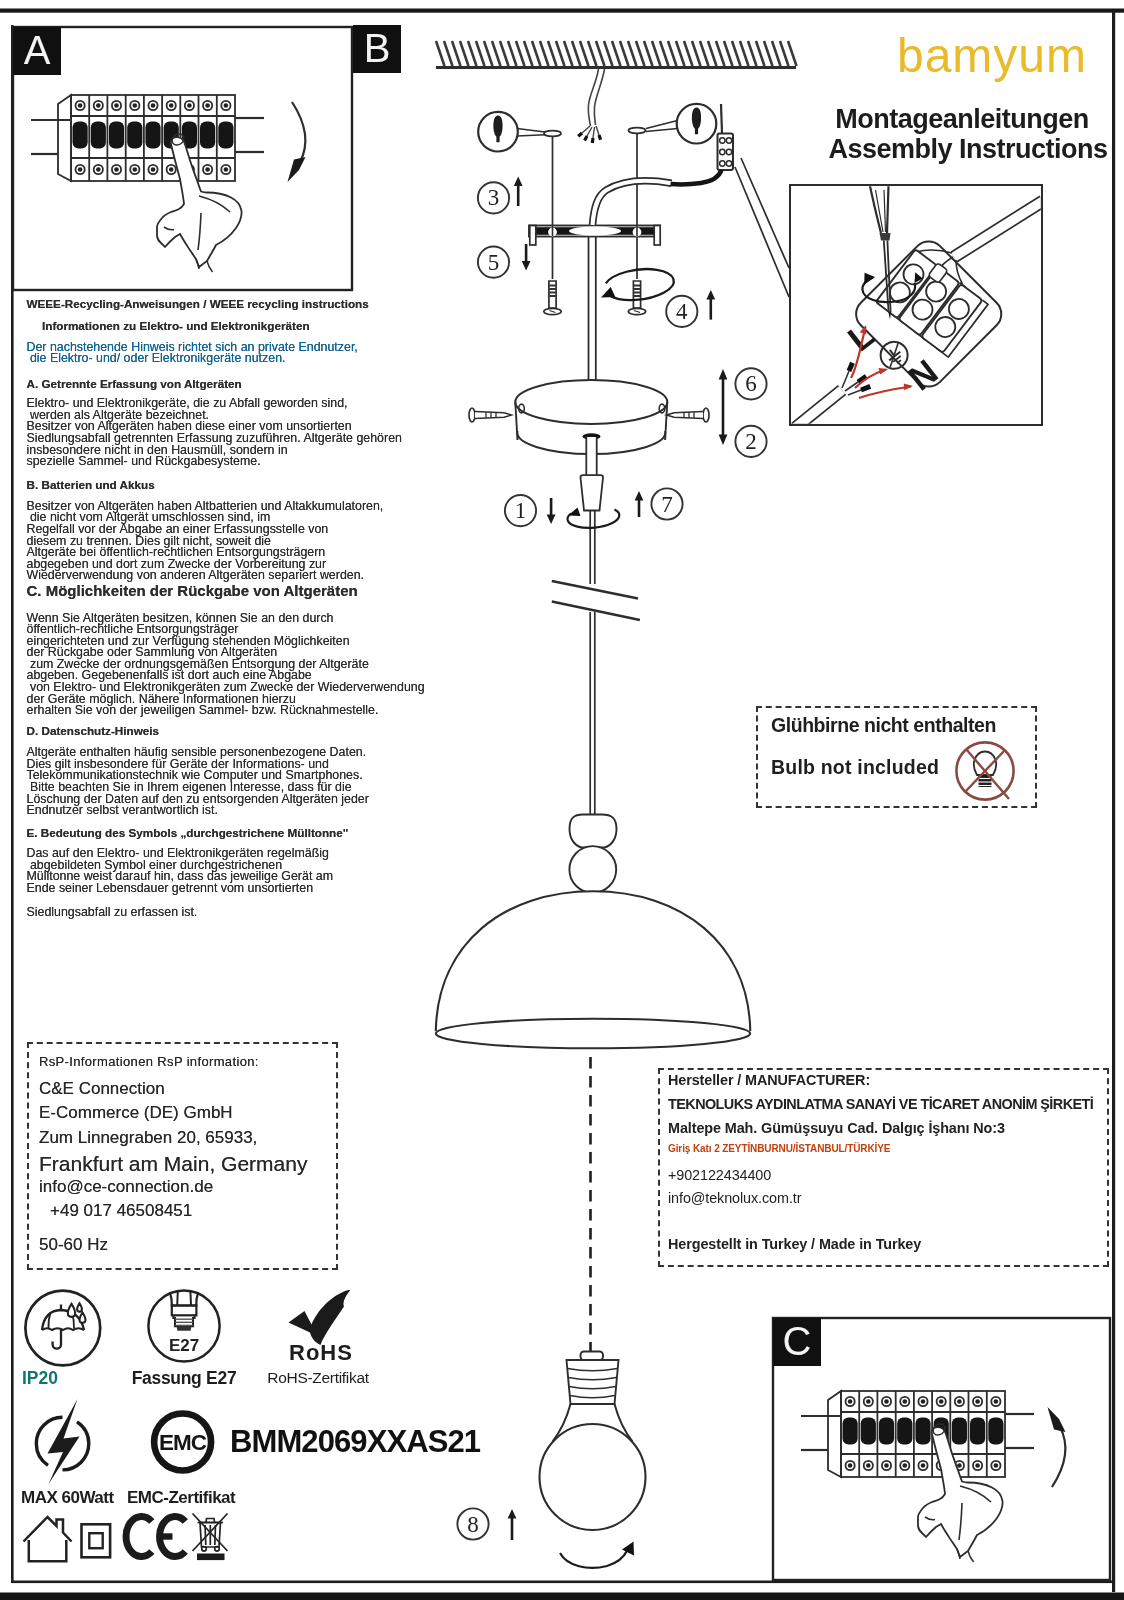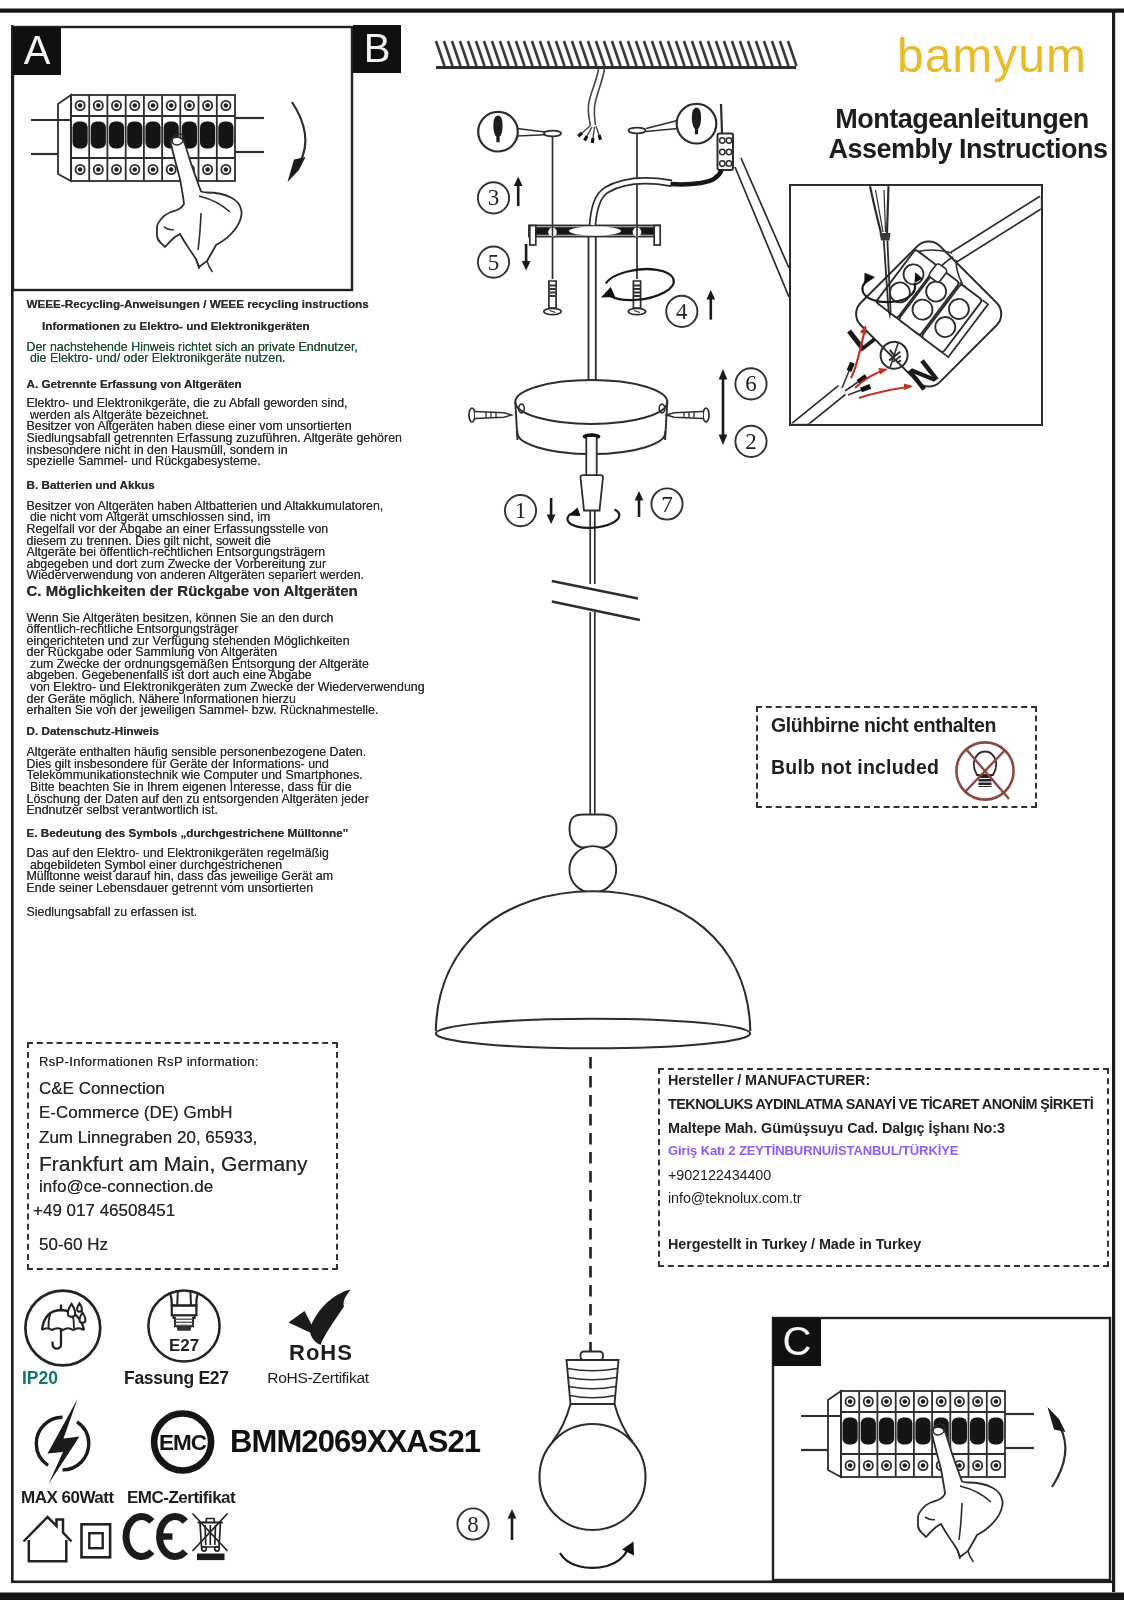--- a/index.html
+++ b/index.html
@@ -375,21 +375,21 @@
       <line x1="192.5" y1="1513.5" x2="227.5" y2="1551"></line>
       <line x1="227.5" y1="1513.5" x2="192.5" y2="1551"></line>
     </g>
     <rect x="197" y="1553.5" width="27.5" height="6.6" fill="#1b1b1b"></rect>
 </svg>
 <div style="position:absolute;left:811px;top:28px;width:276px;text-align:right;font-size:48px;font-weight:normal;color:#e9ba29;letter-spacing:1px;font-family:'Liberation Sans',sans-serif">bamyum</div>
 <div style="position:absolute;left:812px;top:104px;width:300px;text-align:center;font-size:27px;font-weight:bold;color:#1d1d1d;letter-spacing:-0.5px">Montageanleitungen</div>
 <div style="position:absolute;left:810px;top:134px;width:316px;text-align:center;font-size:27px;font-weight:bold;color:#1d1d1d;letter-spacing:-0.5px">Assembly Instructions</div>
 <div style="position:absolute;left:26.5px;top:298.3px;font-size:11.7px;line-height:11.6px;font-weight:bold;color:#2c2c2c;white-space:nowrap;letter-spacing:0px;text-shadow:0 0 0.5px rgba(45,45,45,0.85)">WEEE-Recycling-Anweisungen / WEEE recycling instructions</div>
 <div style="position:absolute;left:42px;top:319.9px;font-size:11.7px;line-height:11.6px;font-weight:bold;color:#2c2c2c;white-space:nowrap;letter-spacing:0px;text-shadow:0 0 0.5px rgba(45,45,45,0.85)">Informationen zu Elektro- und Elektronikgeräten</div>
-<div style="position:absolute;left:26.5px;top:341.9px;font-size:12.4px;line-height:11.6px;font-weight:normal;color:#14532d;white-space:nowrap;letter-spacing:0px;text-shadow:0 0 0.5px rgba(45,45,45,0.85)">Der nachstehende Hinweis richtet sich an private Endnutzer,<br>&nbsp;die Elektro- und/ oder Elektronikgeräte nutzen.</div>
+<div style="position:absolute;left:26.5px;top:341.9px;font-size:12.4px;line-height:11.6px;font-weight:normal;color:#0369a1;white-space:nowrap;letter-spacing:0px;text-shadow:0 0 0.5px rgba(45,45,45,0.85)">Der nachstehende Hinweis richtet sich an private Endnutzer,<br>&nbsp;die Elektro- und/ oder Elektronikgeräte nutzen.</div>
 <div style="position:absolute;left:26.5px;top:377.7px;font-size:11.7px;line-height:11.6px;font-weight:bold;color:#2c2c2c;white-space:nowrap;letter-spacing:0px;text-shadow:0 0 0.5px rgba(45,45,45,0.85)">A. Getrennte Erfassung von Altgeräten</div>
 <div style="position:absolute;left:26.5px;top:398.3px;font-size:12.4px;line-height:11.6px;font-weight:normal;color:#2c2c2c;white-space:nowrap;letter-spacing:0px;text-shadow:0 0 0.5px rgba(45,45,45,0.85)">Elektro- und Elektronikgeräte, die zu Abfall geworden sind,<br>&nbsp;werden als Altgeräte bezeichnet.<br>Besitzer von Altgeräten haben diese einer vom unsortierten<br>Siedlungsabfall getrennten Erfassung zuzuführen. Altgeräte gehören<br>insbesondere nicht in den Hausmüll, sondern in<br>spezielle Sammel- und Rückgabesysteme.</div>
 <div style="position:absolute;left:26.5px;top:478.8px;font-size:11.7px;line-height:11.6px;font-weight:bold;color:#2c2c2c;white-space:nowrap;letter-spacing:0px;text-shadow:0 0 0.5px rgba(45,45,45,0.85)">B. Batterien und Akkus</div>
 <div style="position:absolute;left:26.5px;top:500.8px;font-size:12.4px;line-height:11.6px;font-weight:normal;color:#2c2c2c;white-space:nowrap;letter-spacing:0px;text-shadow:0 0 0.5px rgba(45,45,45,0.85)">Besitzer von Altgeräten haben Altbatterien und Altakkumulatoren,<br>&nbsp;die nicht vom Altgerät umschlossen sind, im<br>Regelfall vor der Abgabe an einer Erfassungsstelle von<br>diesem zu trennen. Dies gilt nicht, soweit die<br>Altgeräte bei öffentlich-rechtlichen Entsorgungsträgern<br>abgegeben und dort zum Zwecke der Vorbereitung zur<br>Wiederverwendung von anderen Altgeräten separiert werden.</div>
 <div style="position:absolute;left:26.5px;top:585px;font-size:15px;line-height:11.6px;font-weight:bold;color:#2c2c2c;white-space:nowrap;letter-spacing:0px;text-shadow:0 0 0.5px rgba(45,45,45,0.85)">C. Möglichkeiten der Rückgabe von Altgeräten</div>
 <div style="position:absolute;left:26.5px;top:612.5px;font-size:12.4px;line-height:11.6px;font-weight:normal;color:#2c2c2c;white-space:nowrap;letter-spacing:0px;text-shadow:0 0 0.5px rgba(45,45,45,0.85)">Wenn Sie Altgeräten besitzen, können Sie an den durch<br>öffentlich-rechtliche Entsorgungsträger<br>eingerichteten und zur Verfügung stehenden Möglichkeiten<br>der Rückgabe oder Sammlung von Altgeräten<br>&nbsp;zum Zwecke der ordnungsgemäßen Entsorgung der Altgeräte<br>abgeben. Gegebenenfalls ist dort auch eine Abgabe<br>&nbsp;von Elektro- und Elektronikgeräten zum Zwecke der Wiederverwendung<br>der Geräte möglich. Nähere Informationen hierzu<br>erhalten Sie von der jeweiligen Sammel- bzw. Rücknahmestelle.</div>
 <div style="position:absolute;left:26.5px;top:725.1px;font-size:11.7px;line-height:11.6px;font-weight:bold;color:#2c2c2c;white-space:nowrap;letter-spacing:0px;text-shadow:0 0 0.5px rgba(45,45,45,0.85)">D. Datenschutz-Hinweis</div>
 <div style="position:absolute;left:26.5px;top:747.2px;font-size:12.4px;line-height:11.6px;font-weight:normal;color:#2c2c2c;white-space:nowrap;letter-spacing:0px;text-shadow:0 0 0.5px rgba(45,45,45,0.85)">Altgeräte enthalten häufig sensible personenbezogene Daten.<br>Dies gilt insbesondere für Geräte der Informations- und<br>Telekommunikationstechnik wie Computer und Smartphones.<br>&nbsp;Bitte beachten Sie in Ihrem eigenen Interesse, dass für die<br>Löschung der Daten auf den zu entsorgenden Altgeräten jeder<br>Endnutzer selbst verantwortlich ist.</div>
 <div style="position:absolute;left:26.5px;top:826.6px;font-size:11.7px;line-height:11.6px;font-weight:bold;color:#2c2c2c;white-space:nowrap;letter-spacing:0px;text-shadow:0 0 0.5px rgba(45,45,45,0.85)">E. Bedeutung des Symbols „durchgestrichene Mülltonne"</div>
 <div style="position:absolute;left:26.5px;top:848.3px;font-size:12.4px;line-height:11.6px;font-weight:normal;color:#2c2c2c;white-space:nowrap;letter-spacing:0px;text-shadow:0 0 0.5px rgba(45,45,45,0.85)">Das auf den Elektro- und Elektronikgeräten regelmäßig<br>&nbsp;abgebildeten Symbol einer durchgestrichenen<br>Mülltonne weist darauf hin, dass das jeweilige Gerät am<br>Ende seiner Lebensdauer getrennt vom unsortierten</div>
@@ -397,28 +397,28 @@
 <div style="position:absolute;left:756px;top:706px;width:281px;height:102px;border:2.4px dashed #333;box-sizing:border-box"></div>
 <div style="position:absolute;left:771px;top:714px;font-size:19.5px;font-weight:bold;white-space:nowrap;color:#1f1f1f;letter-spacing:-0.45px">Glühbirne nicht enthalten</div>
 <div style="position:absolute;left:771px;top:756px;font-size:19.5px;font-weight:bold;white-space:nowrap;color:#1f1f1f;letter-spacing:0.2px">Bulb not included</div>
 <div style="position:absolute;left:27px;top:1041.5px;width:311px;height:228px;border:2.4px dashed #333;box-sizing:border-box"></div>
 <div style="position:absolute;left:39px;top:1054.0px;font-size:13px;font-weight:normal;white-space:nowrap;color:#272727;text-shadow:0 0 0.5px rgba(40,40,40,0.8)"><span style="letter-spacing:0.35px">RsP-Informationen RsP information:</span></div>
 <div style="position:absolute;left:39px;top:1078.55px;font-size:17px;font-weight:normal;white-space:nowrap;color:#272727;text-shadow:0 0 0.5px rgba(40,40,40,0.8)">C&amp;E Connection</div>
 <div style="position:absolute;left:39px;top:1103.1px;font-size:17px;font-weight:normal;white-space:nowrap;color:#272727;text-shadow:0 0 0.5px rgba(40,40,40,0.8)">E-Commerce (DE) GmbH</div>
 <div style="position:absolute;left:39px;top:1127.65px;font-size:17px;font-weight:normal;white-space:nowrap;color:#272727;text-shadow:0 0 0.5px rgba(40,40,40,0.8)">Zum Linnegraben 20, 65933,</div>
 <div style="position:absolute;left:39px;top:1152.2px;font-size:21px;font-weight:normal;white-space:nowrap;color:#272727;text-shadow:0 0 0.5px rgba(40,40,40,0.8)">Frankfurt am Main, Germany</div>
 <div style="position:absolute;left:39px;top:1176.75px;font-size:17px;font-weight:normal;white-space:nowrap;color:#272727;text-shadow:0 0 0.5px rgba(40,40,40,0.8)">info@ce-connection.de</div>
-<div style="position:absolute;left:33px;top:1201.3px;font-size:17px;font-weight:normal;white-space:nowrap;color:#272727;text-shadow:0 0 0.5px rgba(40,40,40,0.8)">+49 017 46508451</div>
+<div style="position:absolute;left:50px;top:1201.3px;font-size:17px;font-weight:normal;white-space:nowrap;color:#272727;text-shadow:0 0 0.5px rgba(40,40,40,0.8)">+49 017 46508451</div>
 <div style="position:absolute;left:39px;top:1234.5px;font-size:17px;font-weight:normal;white-space:nowrap;color:#272727;text-shadow:0 0 0.5px rgba(40,40,40,0.8)">50-60 Hz</div>
 <div style="position:absolute;left:658px;top:1068px;width:451px;height:199px;border:2.4px dashed #333;box-sizing:border-box"></div>
 <div style="position:absolute;left:668px;top:1071.5px;font-size:14.4px;font-weight:bold;white-space:nowrap;color:#222;letter-spacing:-0.1px">Hersteller / MANUFACTURER:</div>
 <div style="position:absolute;left:668px;top:1095.5px;font-size:14.4px;font-weight:bold;white-space:nowrap;color:#222;letter-spacing:-0.1px"><span style="letter-spacing:-0.55px">TEKNOLUKS AYDINLATMA SANAYİ VE TİCARET ANONİM ŞİRKETİ</span></div>
 <div style="position:absolute;left:668px;top:1119.5px;font-size:14.4px;font-weight:bold;white-space:nowrap;color:#222;letter-spacing:-0.1px">Maltepe Mah. Gümüşsuyu Cad. Dalgıç İşhanı No:3</div>
-<div style="position:absolute;left:668px;top:1143.0px;font-size:13px;font-weight:bold;white-space:nowrap;color:#8b5cf6;letter-spacing:-0.1px">Giriş Katı 2 ZEYTİNBURNU/İSTANBUL/TÜRKİYE</div>
+<div style="position:absolute;left:668px;top:1143.0px;font-size:10px;font-weight:bold;white-space:nowrap;color:#c2410c;letter-spacing:-0.1px">Giriş Katı 2 ZEYTİNBURNU/İSTANBUL/TÜRKİYE</div>
 <div style="position:absolute;left:668px;top:1167.0px;font-size:14.4px;font-weight:normal;white-space:nowrap;color:#222;letter-spacing:-0.1px">+902122434400</div>
 <div style="position:absolute;left:668px;top:1190.0px;font-size:14.4px;font-weight:normal;white-space:nowrap;color:#222;letter-spacing:-0.1px">info@teknolux.com.tr</div>
 <div style="position:absolute;left:668px;top:1236.0px;font-size:14.4px;font-weight:bold;white-space:nowrap;color:#222;letter-spacing:-0.1px">Hergestellt in Turkey / Made in Turkey</div>
 <div style="position:absolute;left:22px;top:1368px;width:82px;font-size:17.5px;font-weight:bold;color:#0f766e">IP20</div>
-<div style="position:absolute;left:124px;top:1368px;width:120px;text-align:left;font-size:17.5px;font-weight:bold;color:#1d1d1d;letter-spacing:-0.3px">Fassung E27</div>
+<div style="position:absolute;left:124px;top:1368px;width:120px;text-align:center;font-size:17.5px;font-weight:bold;color:#1d1d1d;letter-spacing:-0.3px">Fassung E27</div>
 <div style="position:absolute;left:268px;top:1340px;width:106px;text-align:center;font-size:22px;font-weight:bold;color:#1d1d1d;letter-spacing:1px">RoHS</div>
 <div style="position:absolute;left:248px;top:1369px;width:140px;text-align:center;font-size:15.5px;font-weight:normal;color:#1d1d1d;letter-spacing:-0.3px">RoHS-Zertifikat</div>
 <div style="position:absolute;left:21px;top:1488px;font-size:17px;font-weight:bold;color:#1d1d1d;white-space:nowrap;letter-spacing:-0.5px">MAX 60Watt</div>
 <div style="position:absolute;left:127px;top:1488px;font-size:17px;font-weight:bold;color:#1d1d1d;white-space:nowrap;letter-spacing:-0.5px">EMC-Zertifikat</div>
 <div style="position:absolute;left:230px;top:1424px;font-size:31px;font-weight:bold;color:#111;white-space:nowrap;letter-spacing:-0.9px">BMM2069XXAS21</div>
 </body></html>

